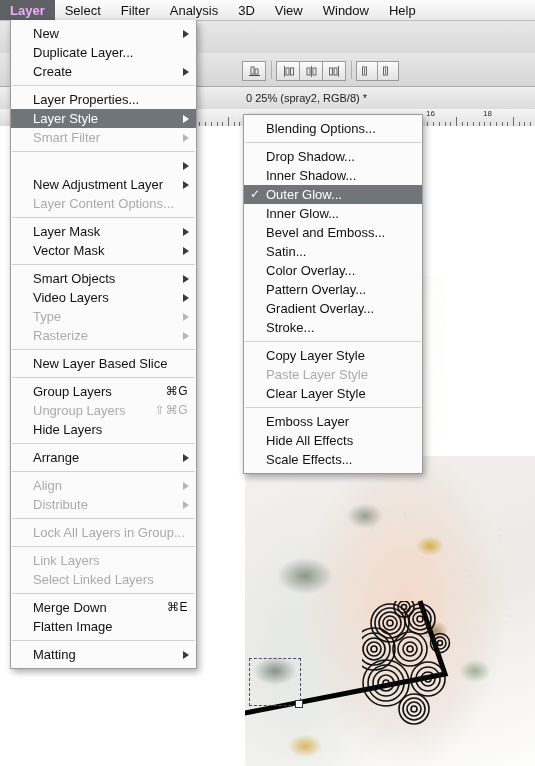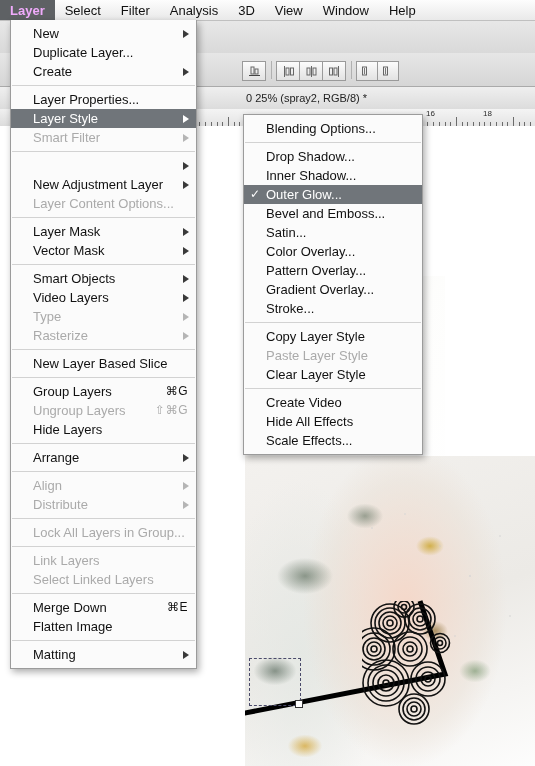--- a/index.html
+++ b/index.html
@@ -521,20 +521,23 @@
       <span class="lbl">Drop Shadow...</span>
     </div>
     <div class="mi">
       <span class="lbl">Inner Shadow...</span>
     </div>
     <div class="mi sel">
       <span class="check">✓</span>
       <span class="lbl">Outer Glow...</span>
     </div>
     <div class="mi">
+      <span class="lbl">Inner Glow...</span>
+    </div>
+    <div class="mi">
       <span class="lbl">Bevel and Emboss...</span>
     </div>
     <div class="mi">
       <span class="lbl">Satin...</span>
     </div>
     <div class="mi">
       <span class="lbl">Color Overlay...</span>
     </div>
     <div class="mi">
       <span class="lbl">Pattern Overlay...</span>
@@ -550,21 +553,21 @@
       <span class="lbl">Copy Layer Style</span>
     </div>
     <div class="mi disabled">
       <span class="lbl">Paste Layer Style</span>
     </div>
     <div class="mi">
       <span class="lbl">Clear Layer Style</span>
     </div>
     <div class="sep"></div>
     <div class="mi">
-      <span class="lbl">Create Video</span>
+      <span class="lbl">Emboss Layer</span>
     </div>
     <div class="mi">
       <span class="lbl">Hide All Effects</span>
     </div>
     <div class="mi">
       <span class="lbl">Scale Effects...</span>
     </div>
   </div>
 
 </body></html>

